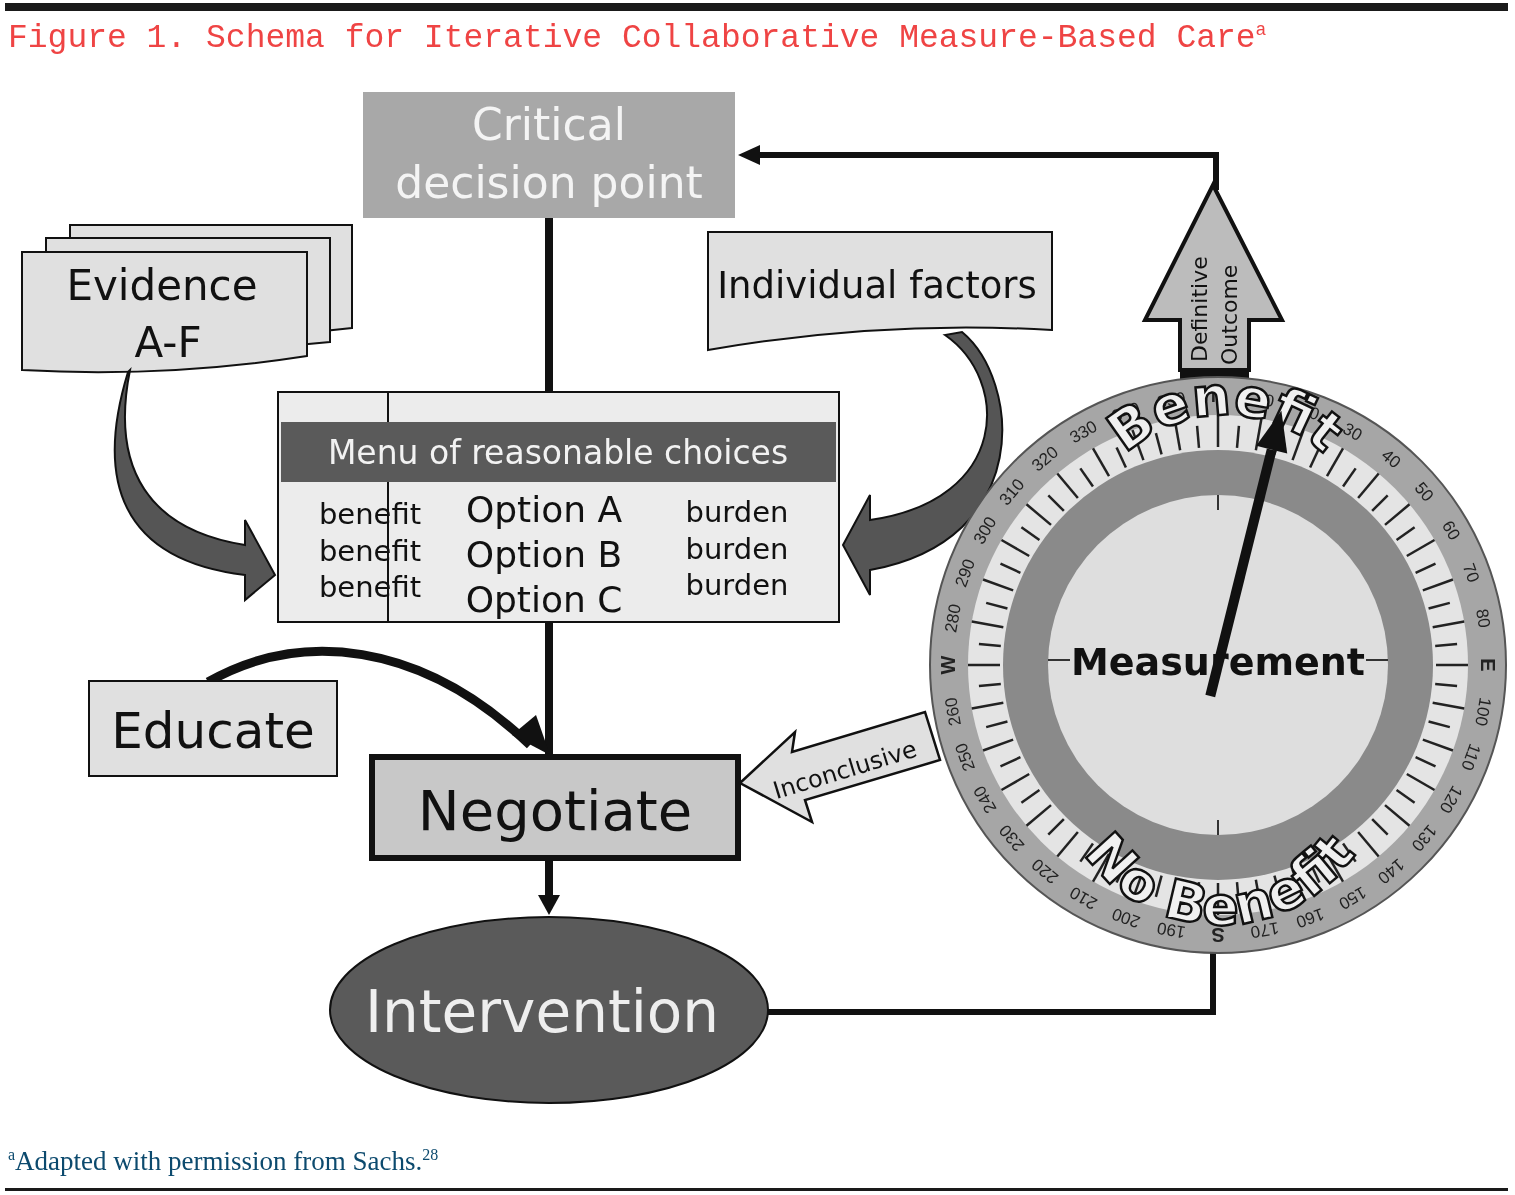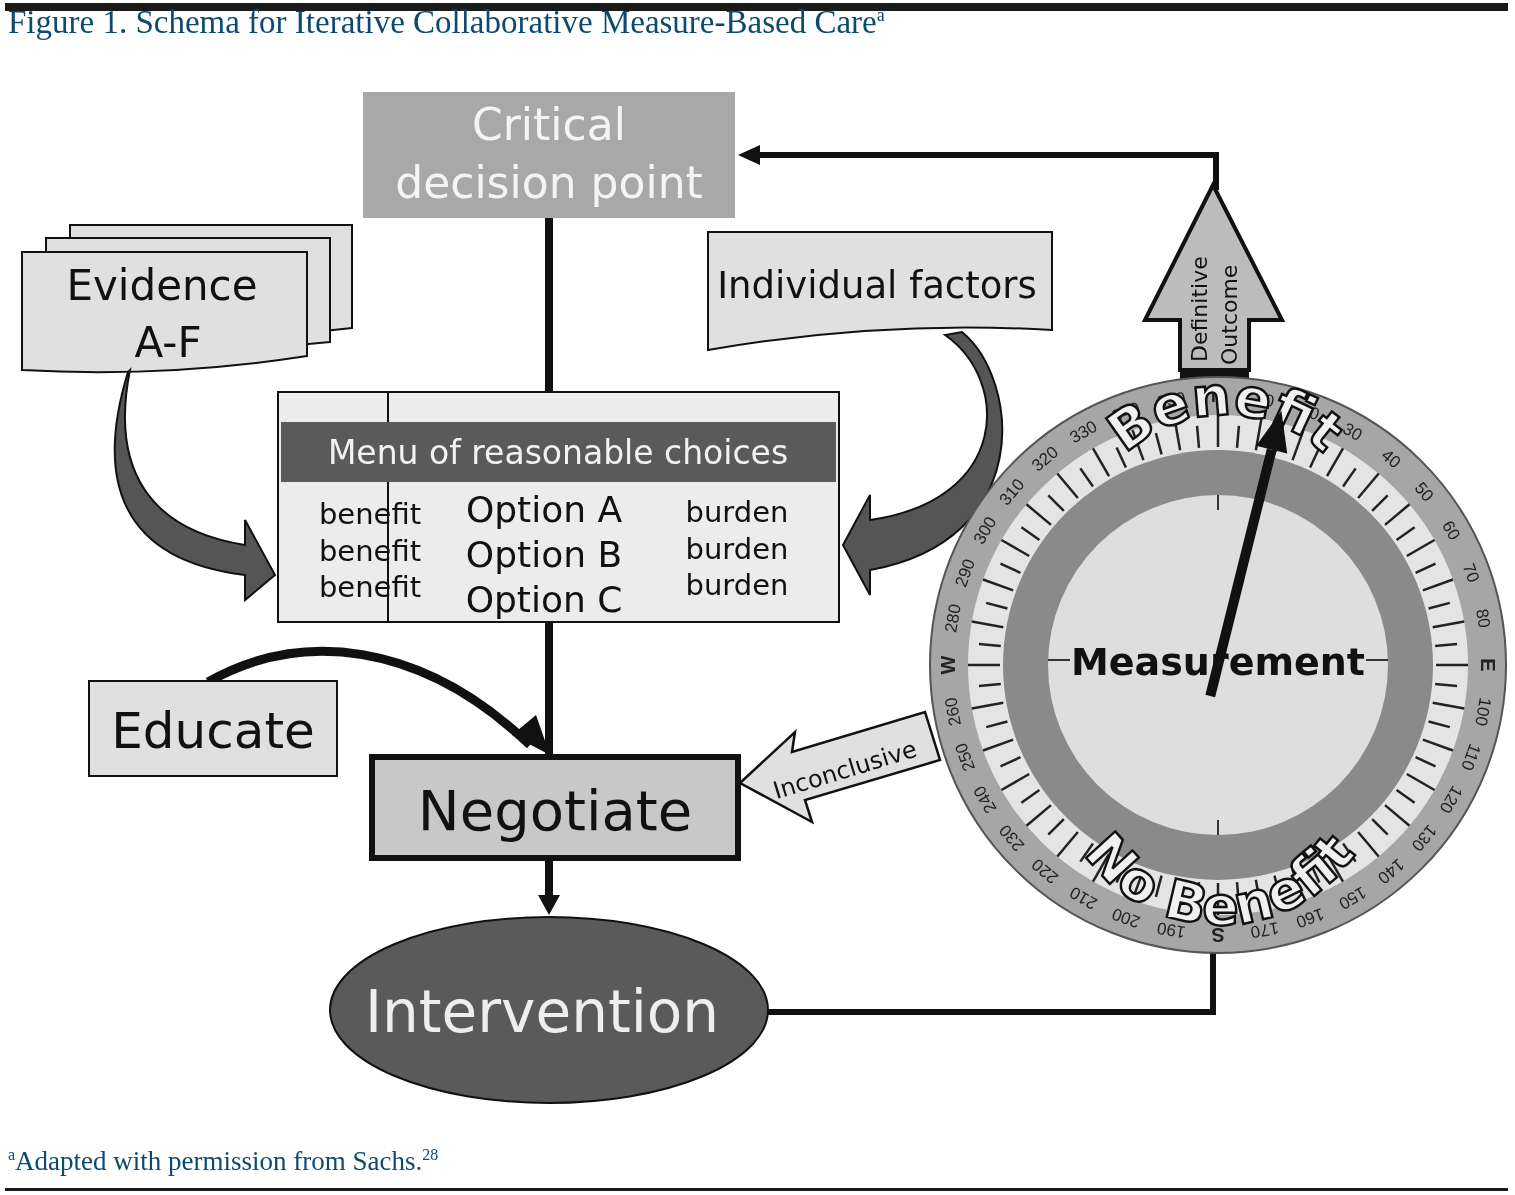--- a/index.html
+++ b/index.html
@@ -1,18 +1,18 @@
 <!DOCTYPE html>
 <html><head>
 <meta charset="utf-8">
 <style>
   html, body { margin: 0; padding: 0; background: #ffffff; }
   body { width: 1515px; height: 1195px; position: relative; overflow: hidden; font-family: "Liberation Sans", sans-serif; }
   .topbar { position: absolute; left: 5px; top: 3px; width: 1503px; height: 8px; background: #1a1a1a; }
-  .title { position: absolute; left: 8px; top: 4px; font-family: Liberation Serif, serif; font-size: 33px; color: #0c4a6e; white-space: nowrap; }
+  .title { position: absolute; left: 8px; top: 20px; font-family: Liberation Mono, monospace; font-size: 33px; color: #ef4444; white-space: nowrap; }
   .title sup { font-size: 18px; }
   .footnote { position: absolute; left: 8px; top: 1146px; font-family: "Liberation Serif", serif; font-size: 27px; color: #0c4a6e; white-space: nowrap; }
   .footnote sup { font-size: 16px; }
   .botbar { position: absolute; left: 5px; top: 1188px; width: 1503px; height: 3px; background: #1a1a1a; }
   svg#diagram { position: absolute; left: 0; top: 0; }
   .lbl { font-family: "DejaVu Sans", sans-serif; }
 </style>
 </head>
 <body>
 

